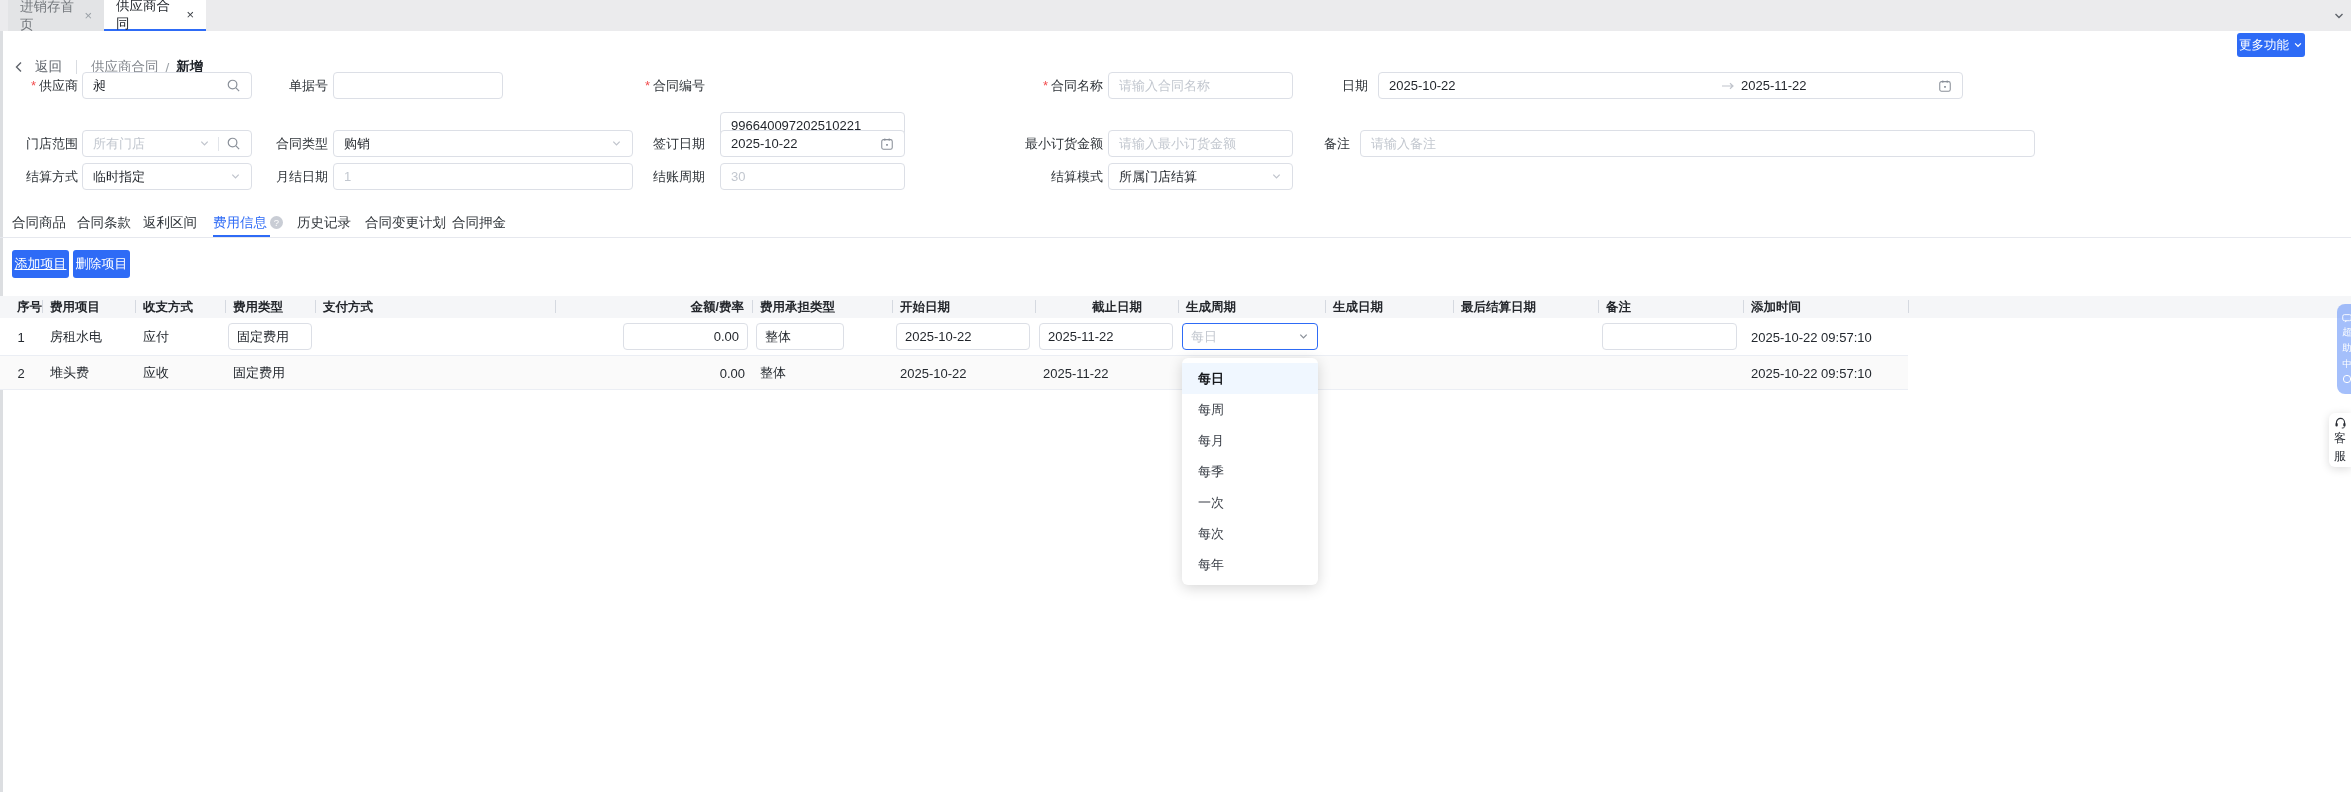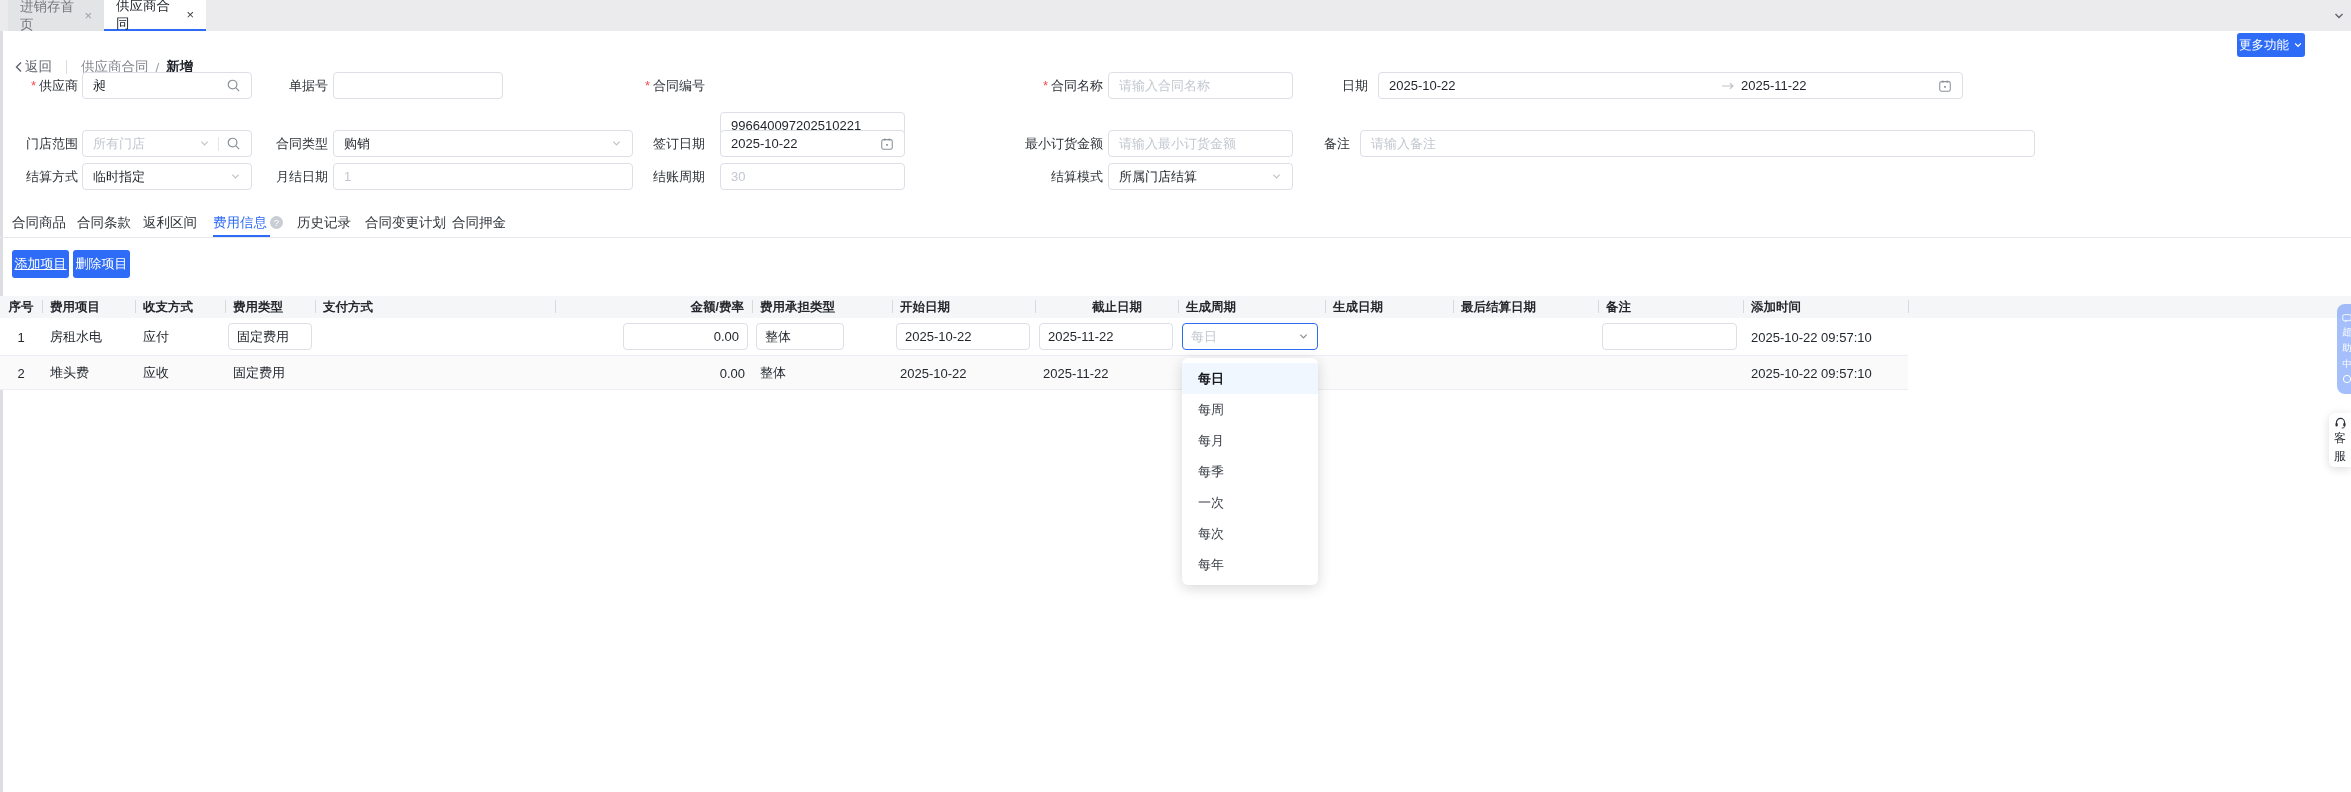--- a/index.html
+++ b/index.html
@@ -16,21 +16,21 @@
   #wtab1 .x{color:#9aa0a6;}
   #wtab2{left:104px;width:102px;background:#ffffff;color:#1f2329;font-weight:500;border-bottom:2px solid #2e6bf6;}
   #wtab2 .x{color:#3a3f45;}
   .bar-chev{position:absolute;right:6px;top:10px;}
 
   .edge-strip{position:absolute;left:0;top:31px;width:3px;height:761px;background:#dcdee1;}
 
   
   .crumbrow{position:absolute;left:14px;top:57px;height:20px;display:flex;align-items:center;
             font-size:13.5px;color:#83878d;}
-  .backbtn{display:flex;align-items:center;gap:1px;color:#5f646b;cursor:pointer;}
+  .backbtn{display:flex;align-items:center;gap:11px;color:#5f646b;cursor:pointer;}
   .bc-div{width:1px;height:14px;background:#d9dce1;margin:0 14px;}
   .bc-cur{color:#1f2329;font-weight:700;}
   .bc-sep{margin:0 7px;color:#9aa0a6;}
 
   .more-btn{position:absolute;left:2237px;top:33px;width:68px;height:24px;background:#2e6bf6;
             border-radius:3px;color:#fff;font-size:12.5px;display:flex;align-items:center;
             justify-content:center;gap:4px;cursor:pointer;}
 
   
   .lbl{position:absolute;height:27px;line-height:27px;font-size:13px;color:#2e3338;text-align:right;}
@@ -80,21 +80,21 @@
 
   .btn{position:absolute;top:250px;height:28px;background:#2e6bf6;color:#fff;border-radius:3px;
        font-size:13px;display:flex;align-items:center;justify-content:center;cursor:pointer;}
   #btn-add{left:12px;width:57px;text-decoration:underline;}
   #btn-del{left:73px;width:57px;}
 
   
   .thead{position:absolute;left:0;top:296px;width:2351px;height:22px;background:#f5f6f8;}
   .hc{position:absolute;top:0;height:22px;line-height:22px;font-size:12.5px;font-weight:700;
       color:#23262b;padding-left:8px;box-sizing:border-box;white-space:nowrap;overflow:hidden;}
-  .hc.center{text-align:center;padding-left:0;}
+  .hc.center{text-align:right;padding-left:0;}
   .hc.right{text-align:right;padding-right:8px;}
   .hd{position:absolute;top:4px;width:1px;height:13px;background:#d5d9e0;}
 
   .trow{position:absolute;left:0;width:2351px;}
   #trow1{top:318px;height:38px;background:#fff;}
   #trow2{top:356px;height:34px;}
   #trow2 .rowbg{position:absolute;left:0;top:0;width:1908px;height:100%;background:#fafafa;}
   .rowline{position:absolute;left:0;bottom:0;width:1908px;height:1px;background:#ebeef4;}
   .tc{position:absolute;top:0;height:100%;display:flex;align-items:center;font-size:13px;
       color:#24292f;padding-left:8px;box-sizing:border-box;white-space:nowrap;}

